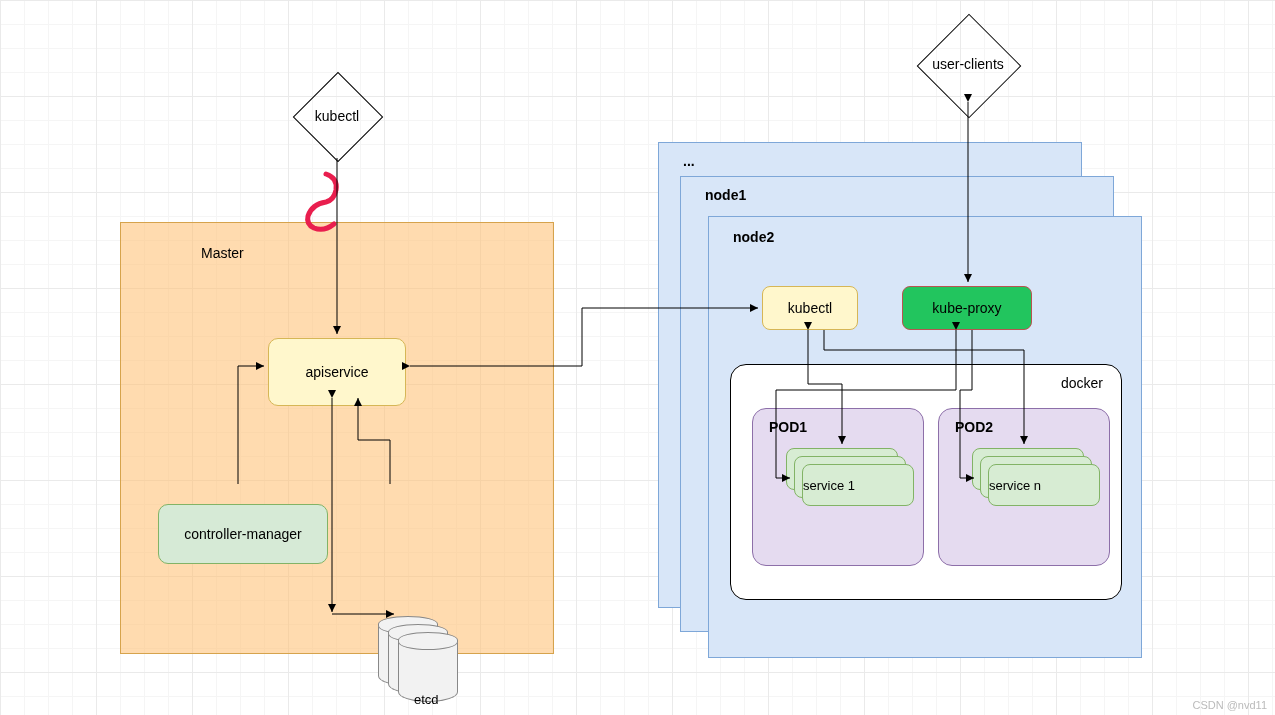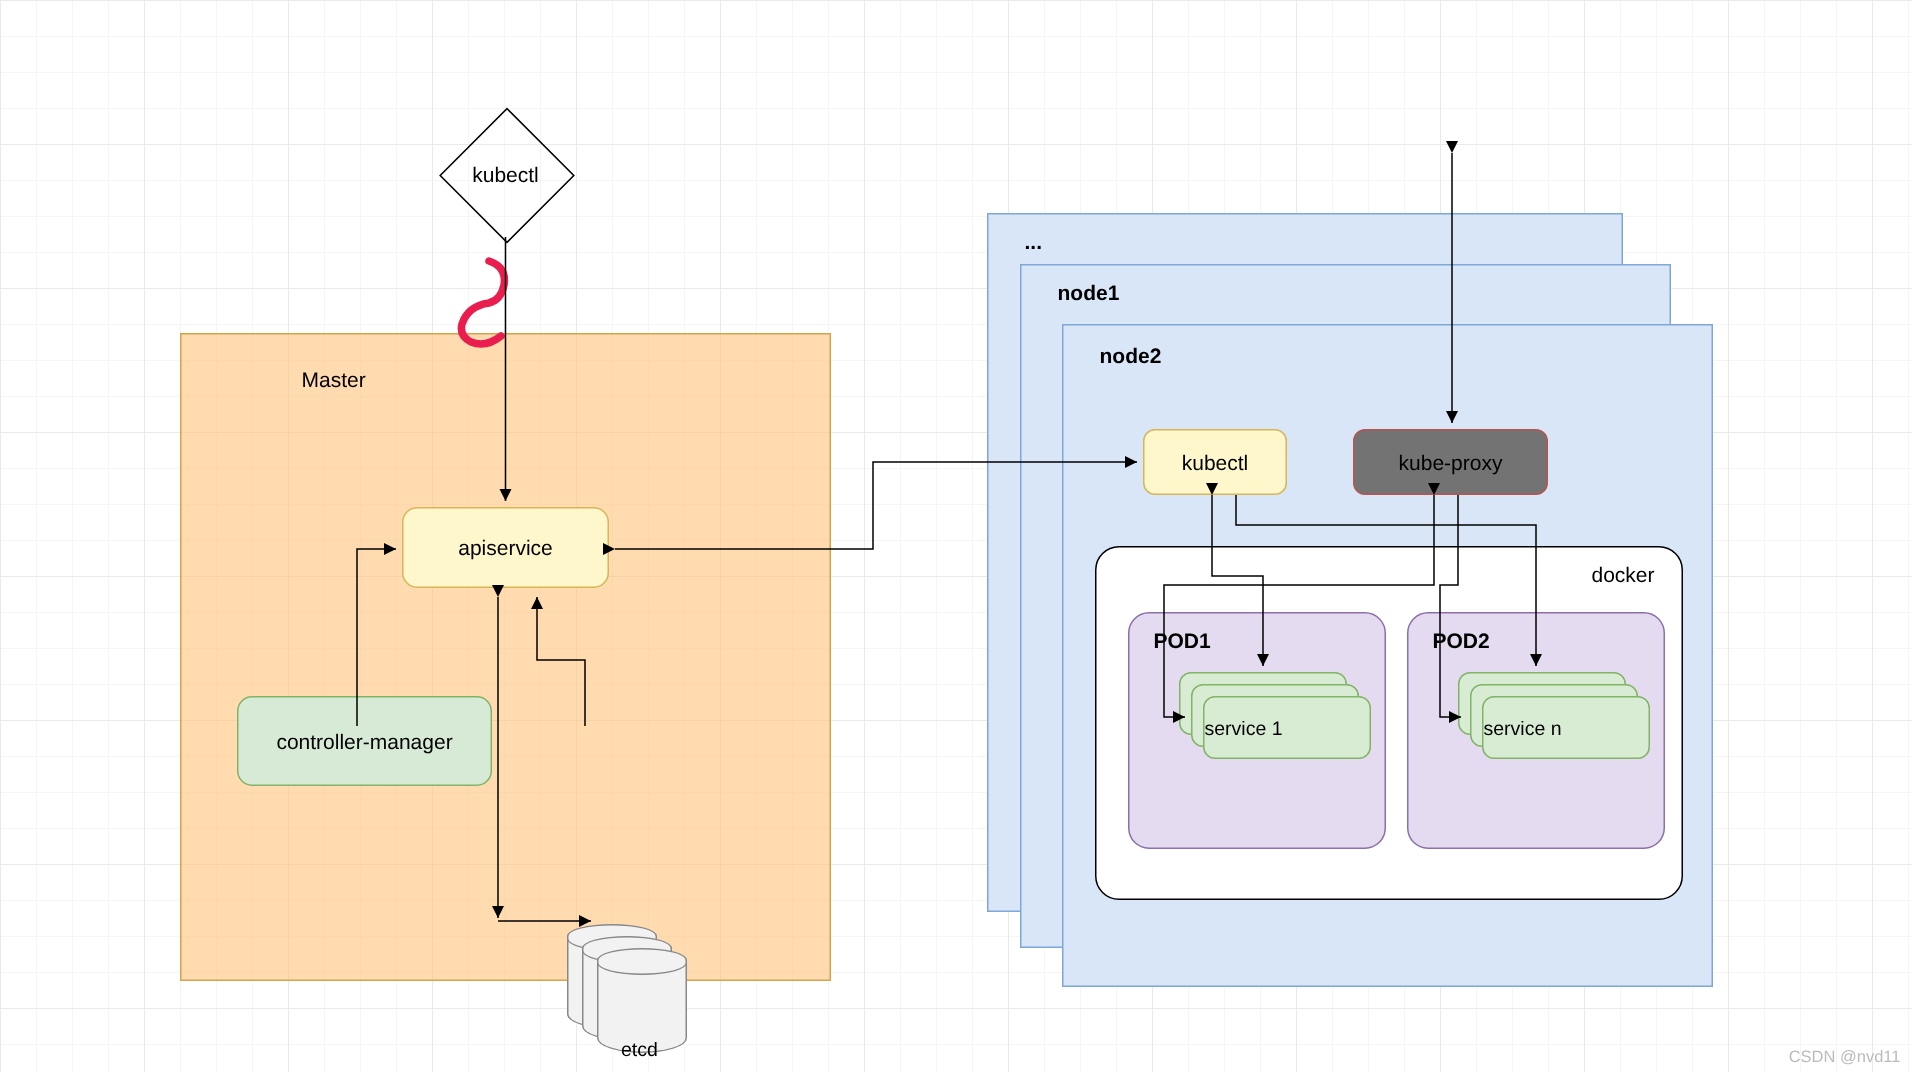--- a/index.html
+++ b/index.html
@@ -20,21 +20,21 @@
 .master{background:rgba(255,190,110,.55);border:1px solid #d6a34c}
 
 .apiservice{background:#fff7cc;border:1px solid #d6b656;border-radius:10px;display:flex;align-items:center;justify-content:center}
 
 .cm{background:#d6ead6;border:1px solid #82b366;border-radius:10px;display:flex;align-items:center;justify-content:center}
 
 .ns{background:#f6d1d2;border:1px solid #b85450;border-radius:10px;display:flex;align-items:center;justify-content:center}
 
 .kubelet{background:#fff7cc;border:1px solid #d6b656;border-radius:8px;display:flex;align-items:center;justify-content:center}
 
-.kproxy{background:#737373;border:1px solid #b85450;border-radius:8px;display:flex;align-items:center;justify-content:center}
+.kproxy{background:#22c55e;border:1px solid #b85450;border-radius:8px;display:flex;align-items:center;justify-content:center}
 
 .docker{background:#fff;border:1px solid #000;border-radius:16px}
 
 .pod{background:#e5dbf0;border:1px solid #8d6fa9;border-radius:14px}
 
 .svcstack{position:absolute}
 .svcbox{position:absolute;width:110px;height:40px;background:#d7ecd3;border:1px solid #82b366;border-radius:8px;display:flex;align-items:center;justify-content:flex-start;font-size:13px}
 
 .nodelayer{background:#d8e6f8;border:1px solid #7ea7d8}
 
@@ -54,28 +54,32 @@
 </head>
 <body>
 
 <div class="canvas">
   <div class="grid"></div>
 
   <div class="diamond" style="left:295px;top:74px">
     <div class="rot"></div>
     <div class="dtxt">kubectl</div>
   </div>
+  <div class="diamond" style="left:913px;top:22px;width:110px">
+    <div class="rot" style="width:72px;height:72px;margin:7px 19px"></div>
+    <div class="dtxt">user-clients</div>
+  </div>
 
   <div class="box master" style="left:120px;top:222px;width:434px;height:432px">
     <div class="label" style="left:80px;top:22px">Master</div>
   </div>
-  <div class="box apiservice" style="left:268px;top:338px;width:138px;height:54px">
+  <div class="box apiservice" style="left:268px;top:338px;width:138px;height:68px">
     <span>apiservice</span>
   </div>
-  <div class="box cm" style="left:158px;top:464px;width:170px;height:60px">
+  <div class="box cm" style="left:158px;top:504px;width:170px;height:60px">
     <span>controller-manager</span>
   </div>
 
   <div class="cyl" style="left:378px;top:616px">
       <div class="body"></div>
       <div class="top"></div>
     </div>
   <div class="cyl" style="left:388px;top:624px">
       <div class="body"></div>
       <div class="top"></div>

